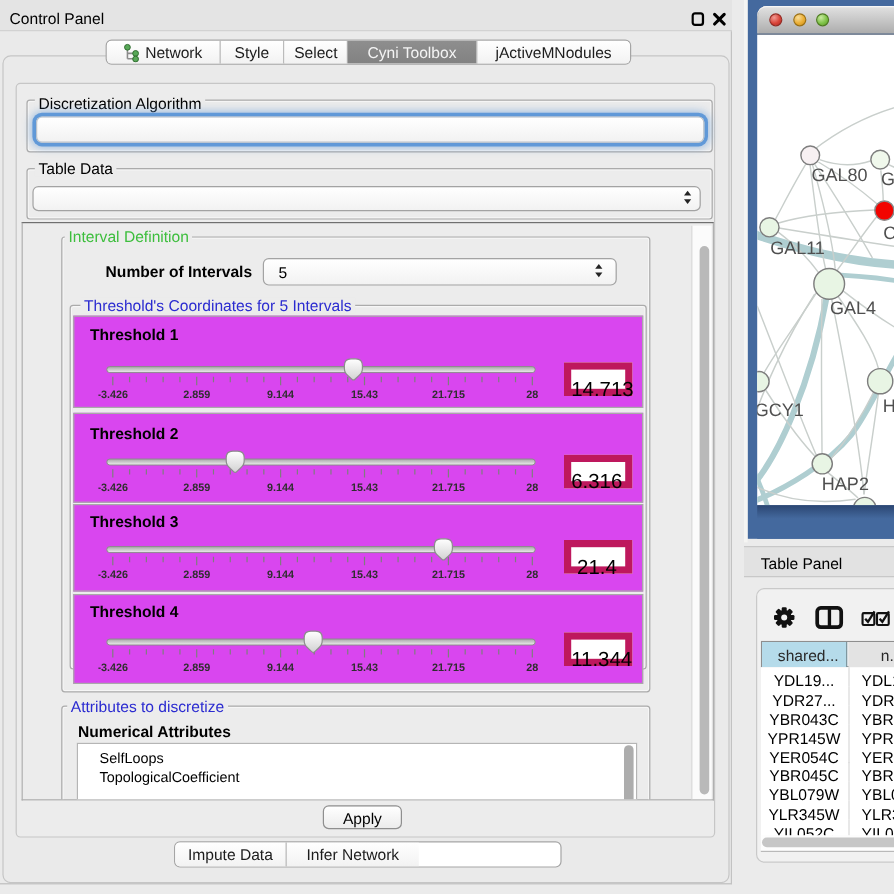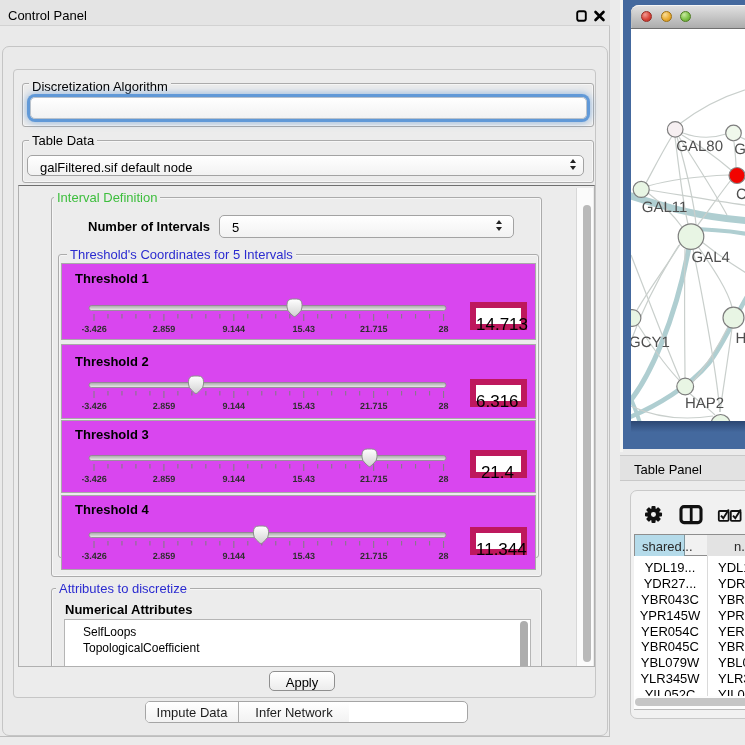--- a/index.html
+++ b/index.html
@@ -75,30 +75,41 @@
     </div>
 
   <svg class="abs" style="left:576px; top:10px;" width="30" height="12" viewBox="0 0 30 12">
     <rect x="1.2" y="1.2" width="8.6" height="9.6" rx="2" fill="none" stroke="#000" stroke-width="1.9"></rect>
     <path d="M19.5 2 L27.5 10 M27.5 2 L19.5 10" stroke="#000" stroke-width="2.6" stroke-linecap="round"></path>
   </svg>
 
   <div id="cpanel" class="abs"></div>
   <div id="ipanel" class="abs"></div>
 
+  <div class="seg abs" style="left:88px; top:33px; width:438px; height:21px;">
+    <div class="s" style="width:95px;"><svg width="14" height="16" viewBox="0 0 14 16" style="margin-right:4px;">
+        <path d="M3.2 4.5 V13 M3.2 8.5 H9 M3.2 13 H9" stroke="#8B8B8B" stroke-width="1.3" fill="none"></path>
+        <circle cx="3.2" cy="3.4" r="2.4" fill="#57A757" stroke="#2E6B2E" stroke-width="0.8"></circle>
+        <circle cx="10" cy="8.5" r="2.4" fill="#57A757" stroke="#2E6B2E" stroke-width="0.8"></circle>
+        <circle cx="10" cy="13.2" r="2.4" fill="#57A757" stroke="#2E6B2E" stroke-width="0.8"></circle>
+      </svg>Network</div>
+    <div class="s" style="width:54px;">Style</div>
+    <div class="s" style="width:53px;">Select</div>
+    <div class="s sel" style="width:108px;">Cyni Toolbox</div>
+    <div class="s" style="width:128px;">jActiveMNodules</div>
+  </div>
 
   <div class="grp" style="left:22px; top:83px; width:572px; height:44px;"></div>
   <div class="gtitle" style="left:29px; top:80px;">Discretization Algorithm</div>
   <div class="combo" style="left:30px; top:97px; width:557px; height:22px; border-color:#B9C2CC;
        box-shadow:0 0 0 3px rgba(88,148,214,0.9), 0 0 7px 4px rgba(88,148,214,0.55);"></div>
 
   <div class="grp" style="left:22px; top:140px; width:572px; height:43px;"></div>
   <div class="gtitle" style="left:29px; top:134px;text-align:right;">Table Data</div>
   <div class="combo" style="left:27px; top:155px; width:557px; height:21px;">
-    <span class="ct">galFiltered.sif default node</span>
     <div class="arrows" style="left:542px; top:3px;">
         <div class="up"></div>
         <div class="dn"></div>
       </div>
   </div>
 
   <div class="abs" id="viewport" style="left:18px; top:185px; width:577px; height:482px;
        border:1px solid #B0B0B0; border-top-color:#6F6F6F; background:#ECECEC; overflow:hidden;">
       <div class="grp" style="left:32px; top:11px; width:491px; height:380px;"></div>
       <div class="gtitle" style="left:35px; top:5px; color:#3DBE3D;">Interval Definition</div>
@@ -450,21 +461,21 @@
     <g stroke="#111" fill="none">
       <rect x="73.8" y="6" width="9.8" height="9.8" rx="1" stroke-width="1.8"></rect>
       <path d="M76 10.6 l2.3 2.6 L83.8 4.4" stroke-width="1.9"></path>
       <rect x="85.8" y="6" width="9.8" height="9.8" rx="1" stroke-width="1.8"></rect>
       <path d="M88 10.6 l2.3 2.6 L95.8 4.4" stroke-width="1.9"></path>
     </g>
   </svg>
 
   <div class="abs" style="left:3px; top:43px; width:127px; height:165px; overflow:hidden;">
     <div class="abs" style="left:0; top:0; width:200px; height:22px; border-top:1px solid #8E8E8E; border-bottom:1px solid #8E8E8E;">
-      <div class="abs" style="left:0; top:0; width:51px; height:21px; background:#B5DBEA; border-left:1px solid #8E8E8E; border-right:1px solid #7F979F;
+      <div class="abs" style="left:0; top:0; width:72px; height:21px; background:#B5DBEA; border-left:1px solid #8E8E8E; border-right:1px solid #7F979F;
            font-size:13px; color:#2A2A2A; text-align:center; padding-top:4px; padding-left:7px;">shared...</div>
       <div class="abs" style="left:73px; top:0; width:127px; height:21px; background:#E3E3E3; font-size:13px; color:#2A2A2A; padding:4px 0 0 27px;">n...</div>
     </div>
     <div class="abs" id="rows" style="left:0; top:22px; width:200px; height:141px; background:#FFF; font-size:13px;">
         <div style="height:15.9px; position:relative;">
           <span style="position:absolute; left:0; width:72px; text-align:center; top:4px;">YDL19...</span>
           <span style="position:absolute; left:84px; top:4px;">YDL19...</span>
           <span style="position:absolute; left:72.5px; top:0; width:1px; height:16px; background:#DADADA;"></span>
         </div>
         <div style="height:15.9px; position:relative;">

